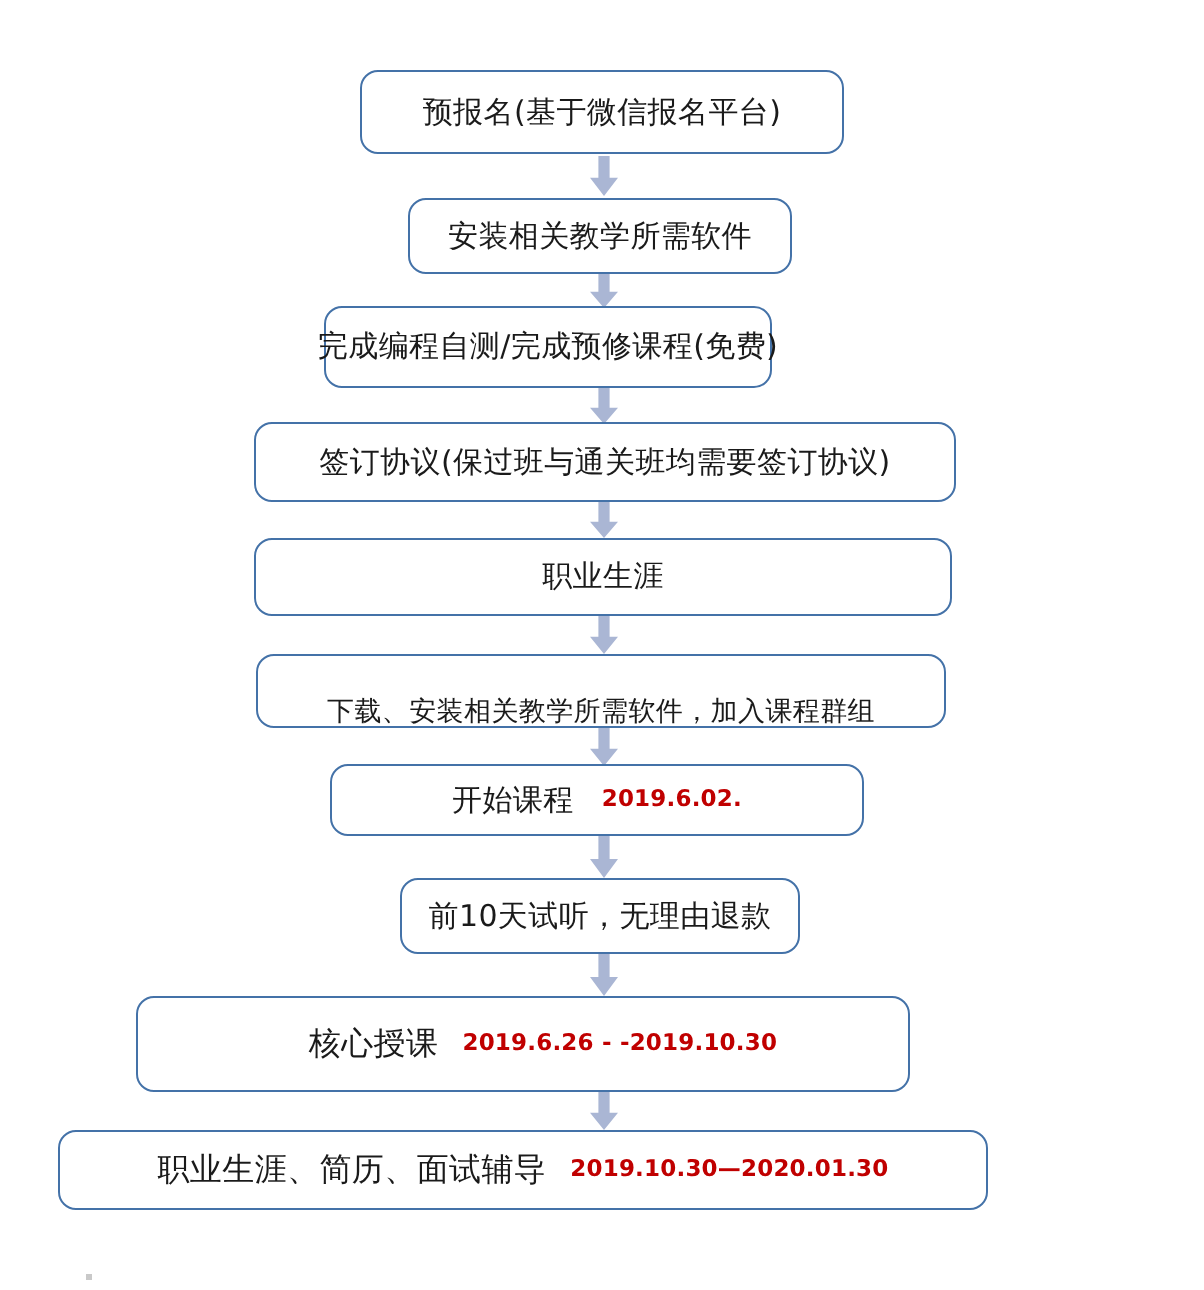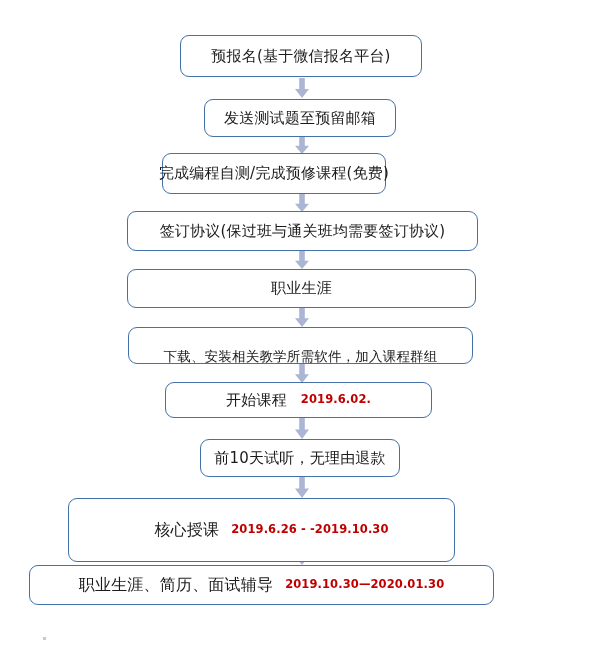--- a/index.html
+++ b/index.html
@@ -126,42 +126,42 @@
     </div>
     <div class="arrow" style="left: 295px; top: 546px; height: 19px;">
       <svg viewBox="0 0 14 22" preserveAspectRatio="none">
         <polygon points="4.2,0 9.8,0 9.8,12 14,12 7,22 0,12 4.2,12" fill="#aab6d4"></polygon>
       </svg>
     </div>
     <div class="node" style="left: 180px; top: 35px; width: 242px; height: 42px; border-color: rgb(68, 114, 168);">
       <span class="node-label">预报名(基于微信报名平台)</span>
     </div>
     <div class="node" style="left: 204px; top: 99px; width: 192px; height: 38px; border-color: rgb(68, 114, 168);">
-      <span class="node-label">发送测试题至预留邮箱</span>
+      <span class="node-label">安装相关教学所需软件</span>
     </div>
     <div class="node" style="left: 162px; top: 153px; width: 224px; height: 41px; border-color: rgb(68, 114, 168);">
       <span class="node-label">完成编程自测/完成预修课程(免费)</span>
     </div>
     <div class="node" style="left: 127px; top: 211px; width: 351px; height: 40px; border-color: rgb(68, 114, 168);">
       <span class="node-label">签订协议(保过班与通关班均需要签订协议)</span>
     </div>
     <div class="node" style="left: 127px; top: 269px; width: 349px; height: 39px; border-color: rgb(68, 114, 168);">
       <span class="node-label">职业生涯</span>
     </div>
     <div class="node" style="left: 128px; top: 327px; width: 345px; height: 37px; border-color: rgb(68, 114, 168); align-items: flex-end;">
       <span class="node-label sm">下载、安装相关教学所需软件，加入课程群组</span>
     </div>
     <div class="node" style="left: 165px; top: 382px; width: 267px; height: 36px; border-color: rgb(68, 114, 168);">
       <span class="node-label">开始课程</span>
       <span class="node-date" style="color: rgb(192, 0, 0);">2019.6.02.</span>
     </div>
     <div class="node" style="left: 200px; top: 439px; width: 200px; height: 38px; border-color: rgb(68, 114, 168);">
       <span class="node-label">前10天试听，无理由退款</span>
     </div>
-    <div class="node" style="left: 68px; top: 498px; width: 387px; height: 64px; border-color: rgb(68, 114, 168); padding-left: 20px;">
+    <div class="node" style="left: 68px; top: 498px; width: 387px; height: 48px; border-color: rgb(68, 114, 168); padding-left: 20px;">
       <span class="node-label lg">核心授课</span>
       <span class="node-date wide" style="color: rgb(192, 0, 0);">2019.6.26 - -2019.10.30</span>
     </div>
     <div class="node" style="left: 29px; top: 565px; width: 465px; height: 40px; border-color: rgb(68, 114, 168);">
       <span class="node-label lg">职业生涯、简历、面试辅导</span>
       <span class="node-date wide" style="color: rgb(192, 0, 0);">2019.10.30—2020.01.30</span>
     </div>
     <div class="speck" style="left: 43px; top: 637px;"></div>
   </div>
 

